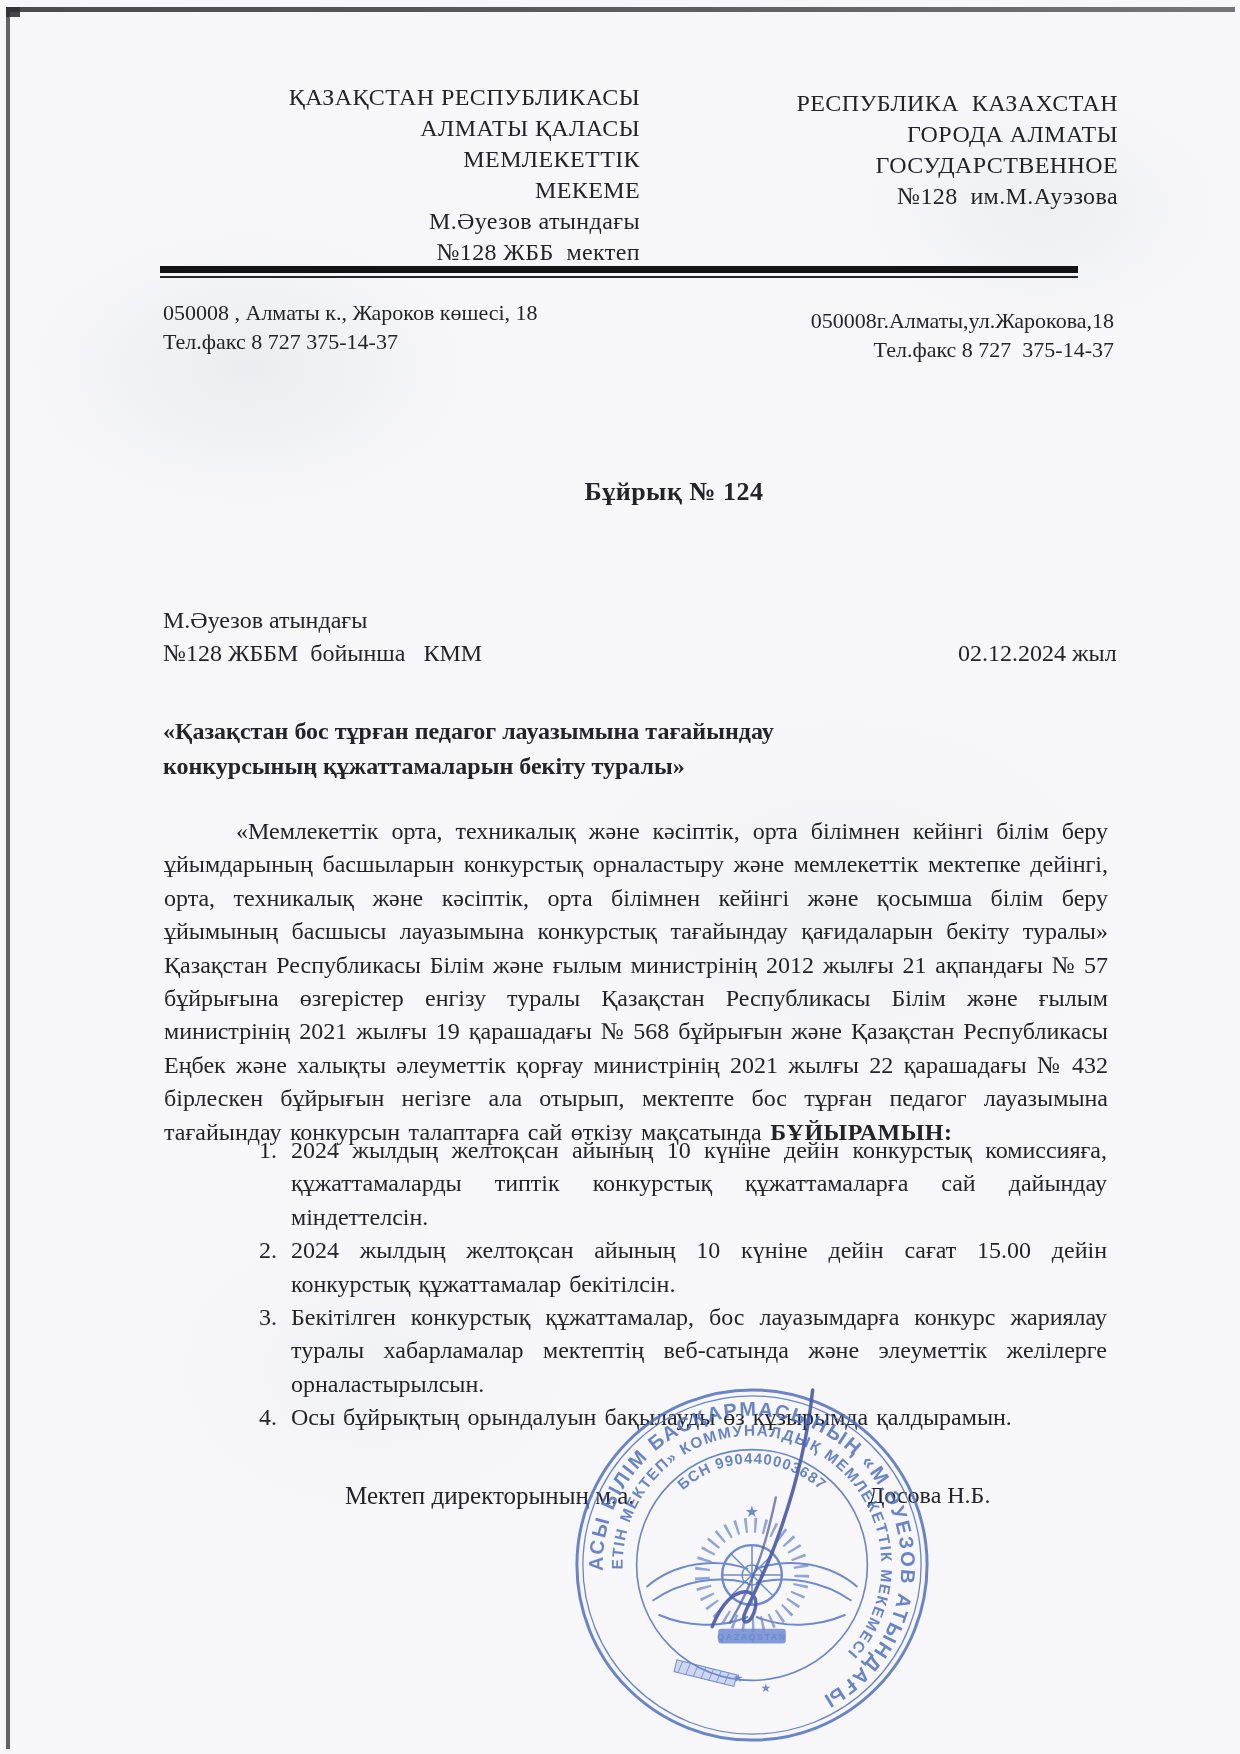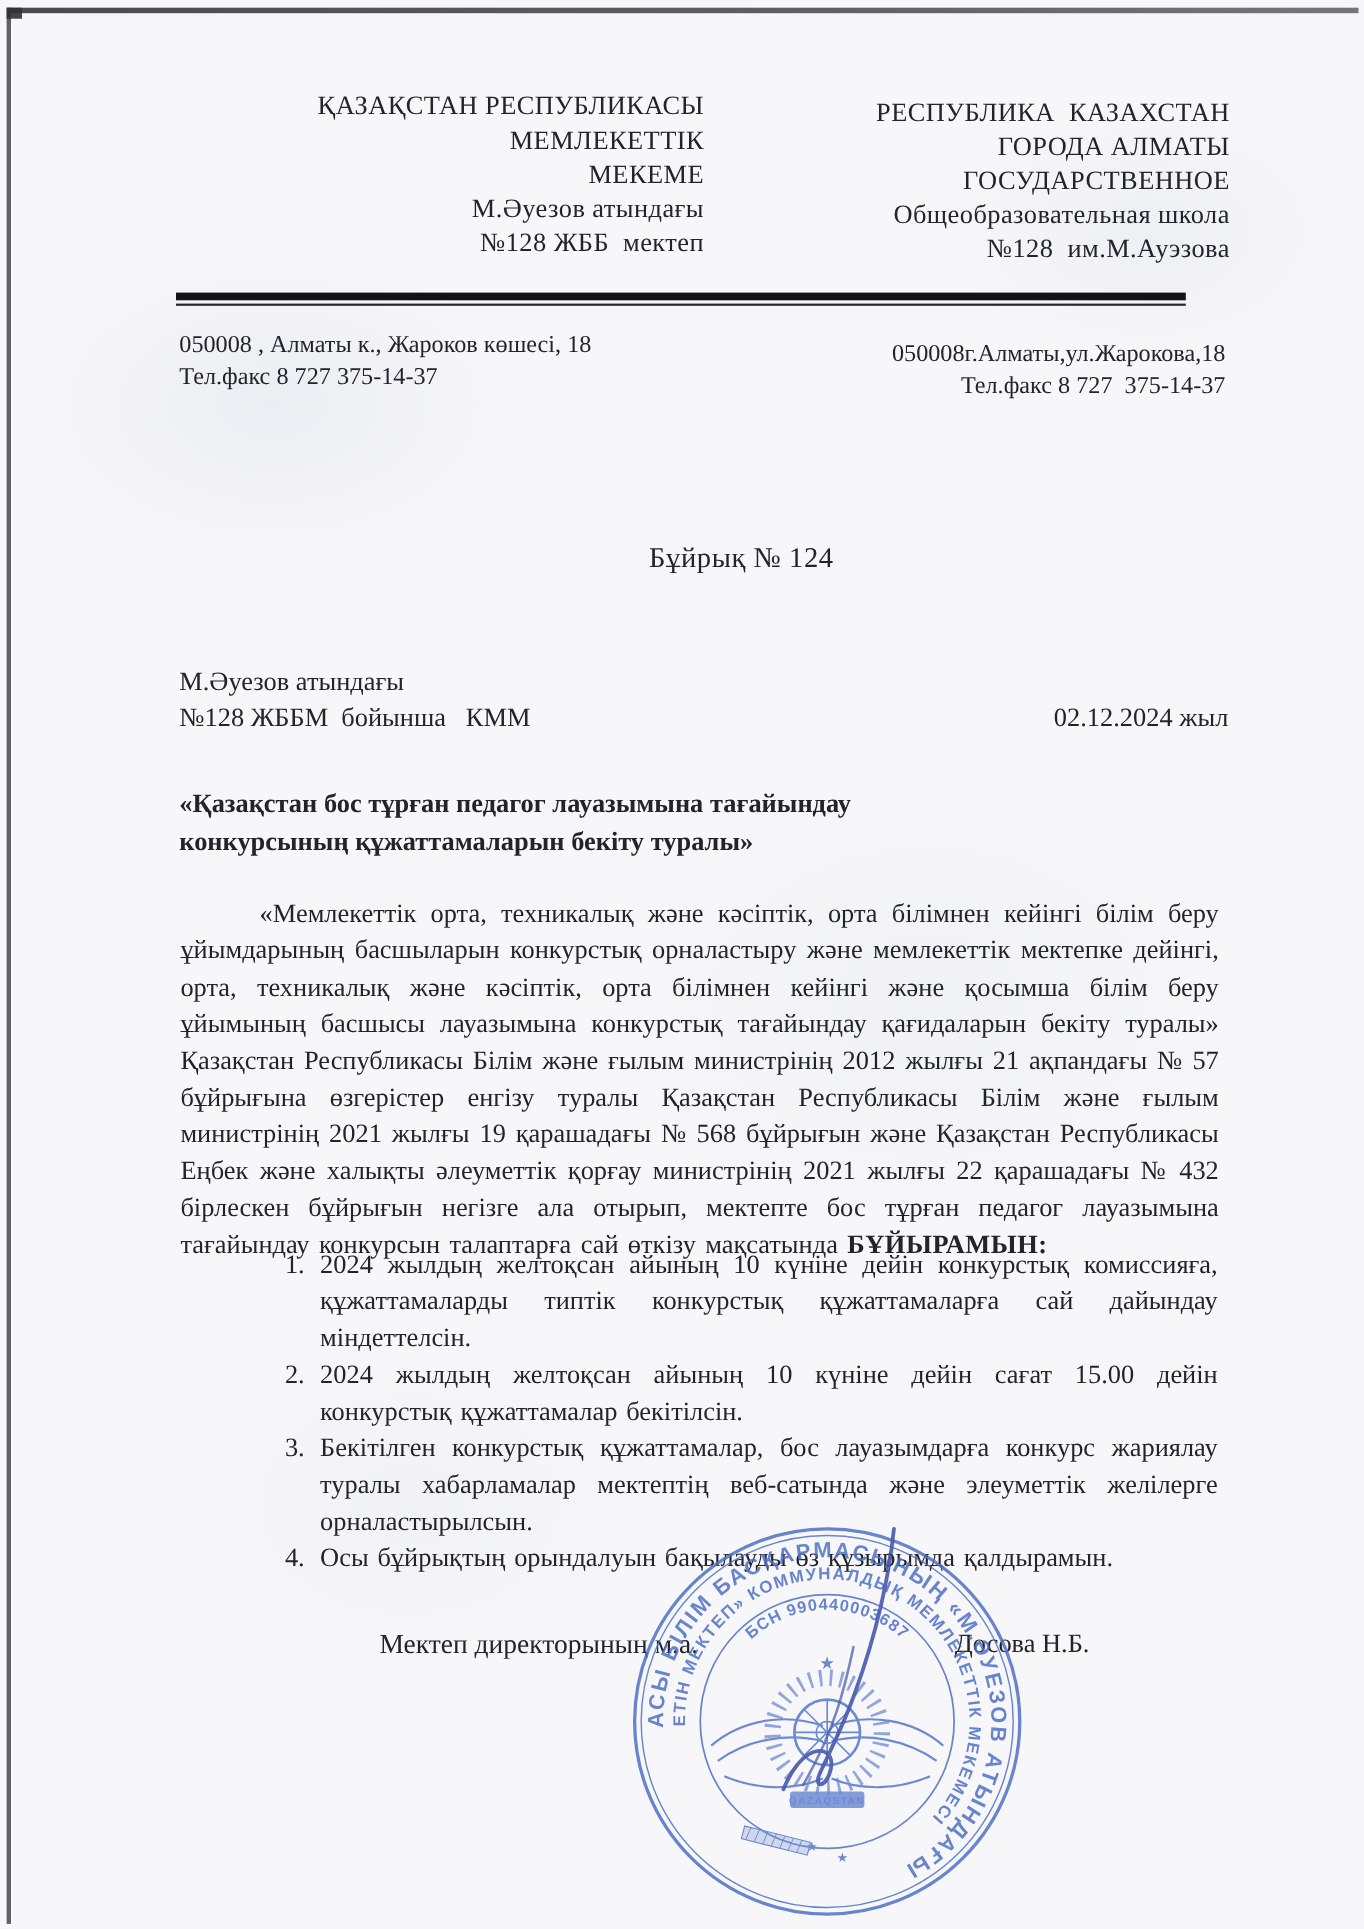--- a/index.html
+++ b/index.html
@@ -32,23 +32,23 @@
 
   .rule { position:absolute; left:160px; top:266px; width:918px; }
   .rule-thick { height:7px; background:#131316; }
   .rule-thin  { height:2px; background:#26262b; margin-top:3px; }
 
   .contact { position:absolute; font-size:22px; line-height:29px; }
   .contact p { margin:0; white-space:pre-wrap; }
   .contact-kk { left:163px; top:298px; }
   .contact-ru { left:742px; top:306px; width:372px; text-align:right; }
 
-  .order-title { position:absolute; left:168px; top:492px; width:940px;
+  .order-title { position:absolute; left:168px; top:477px; width:940px;
     text-align:center; padding-left:72px; box-sizing:border-box;
-    font-size:26px; font-weight:normal; letter-spacing:.5px; }
+    font-size:26px; font-weight:bold; letter-spacing:.5px; }
 
   .issuer { position:absolute; left:163px; top:604px; font-size:24px; line-height:33px; }
   .issuer p { margin:0; white-space:pre-wrap; }
   .order-date { position:absolute; left:958px; top:640px; font-size:24px; white-space:pre-wrap; }
 
   .subject { position:absolute; left:163px; top:714px; width:700px;
     font-size:24px; font-weight:bold; line-height:35px; }
   .subject p { margin:0; }
 
   .body-par { position:absolute; left:163px; top:814px; width:944px;
@@ -78,30 +78,30 @@
 <body>
 
 <div class="page">
 
   <div class="scan-edge-top"></div>
   <div class="scan-edge-left"></div>
   <div class="scan-corner"></div>
 
   <div class="lh lh-kk">
     <p>ҚАЗАҚСТАН РЕСПУБЛИКАСЫ</p>
+    <p>АЛМАТЫ ҚАЛАСЫ</p>
     <p>МЕМЛЕКЕТТІК</p>
     <p>МЕКЕМЕ</p>
     <p>М.Әуезов атындағы</p>
     <p>№128 ЖББ  мектеп</p>
   </div>
   <div class="lh lh-ru">
     <p>РЕСПУБЛИКА  КАЗАХСТАН</p>
     <p>ГОРОДА АЛМАТЫ</p>
     <p>ГОСУДАРСТВЕННОЕ</p>
-    <p>Общеобразовательная школа</p>
     <p>№128  им.М.Ауэзова</p>
   </div>
 
   <div class="rule">
     <div class="rule-thick"></div>
     <div class="rule-thin"></div>
   </div>
 
   <div class="contact contact-kk">
     <p>050008 , Алматы к., Жароков көшесі, 18</p>

